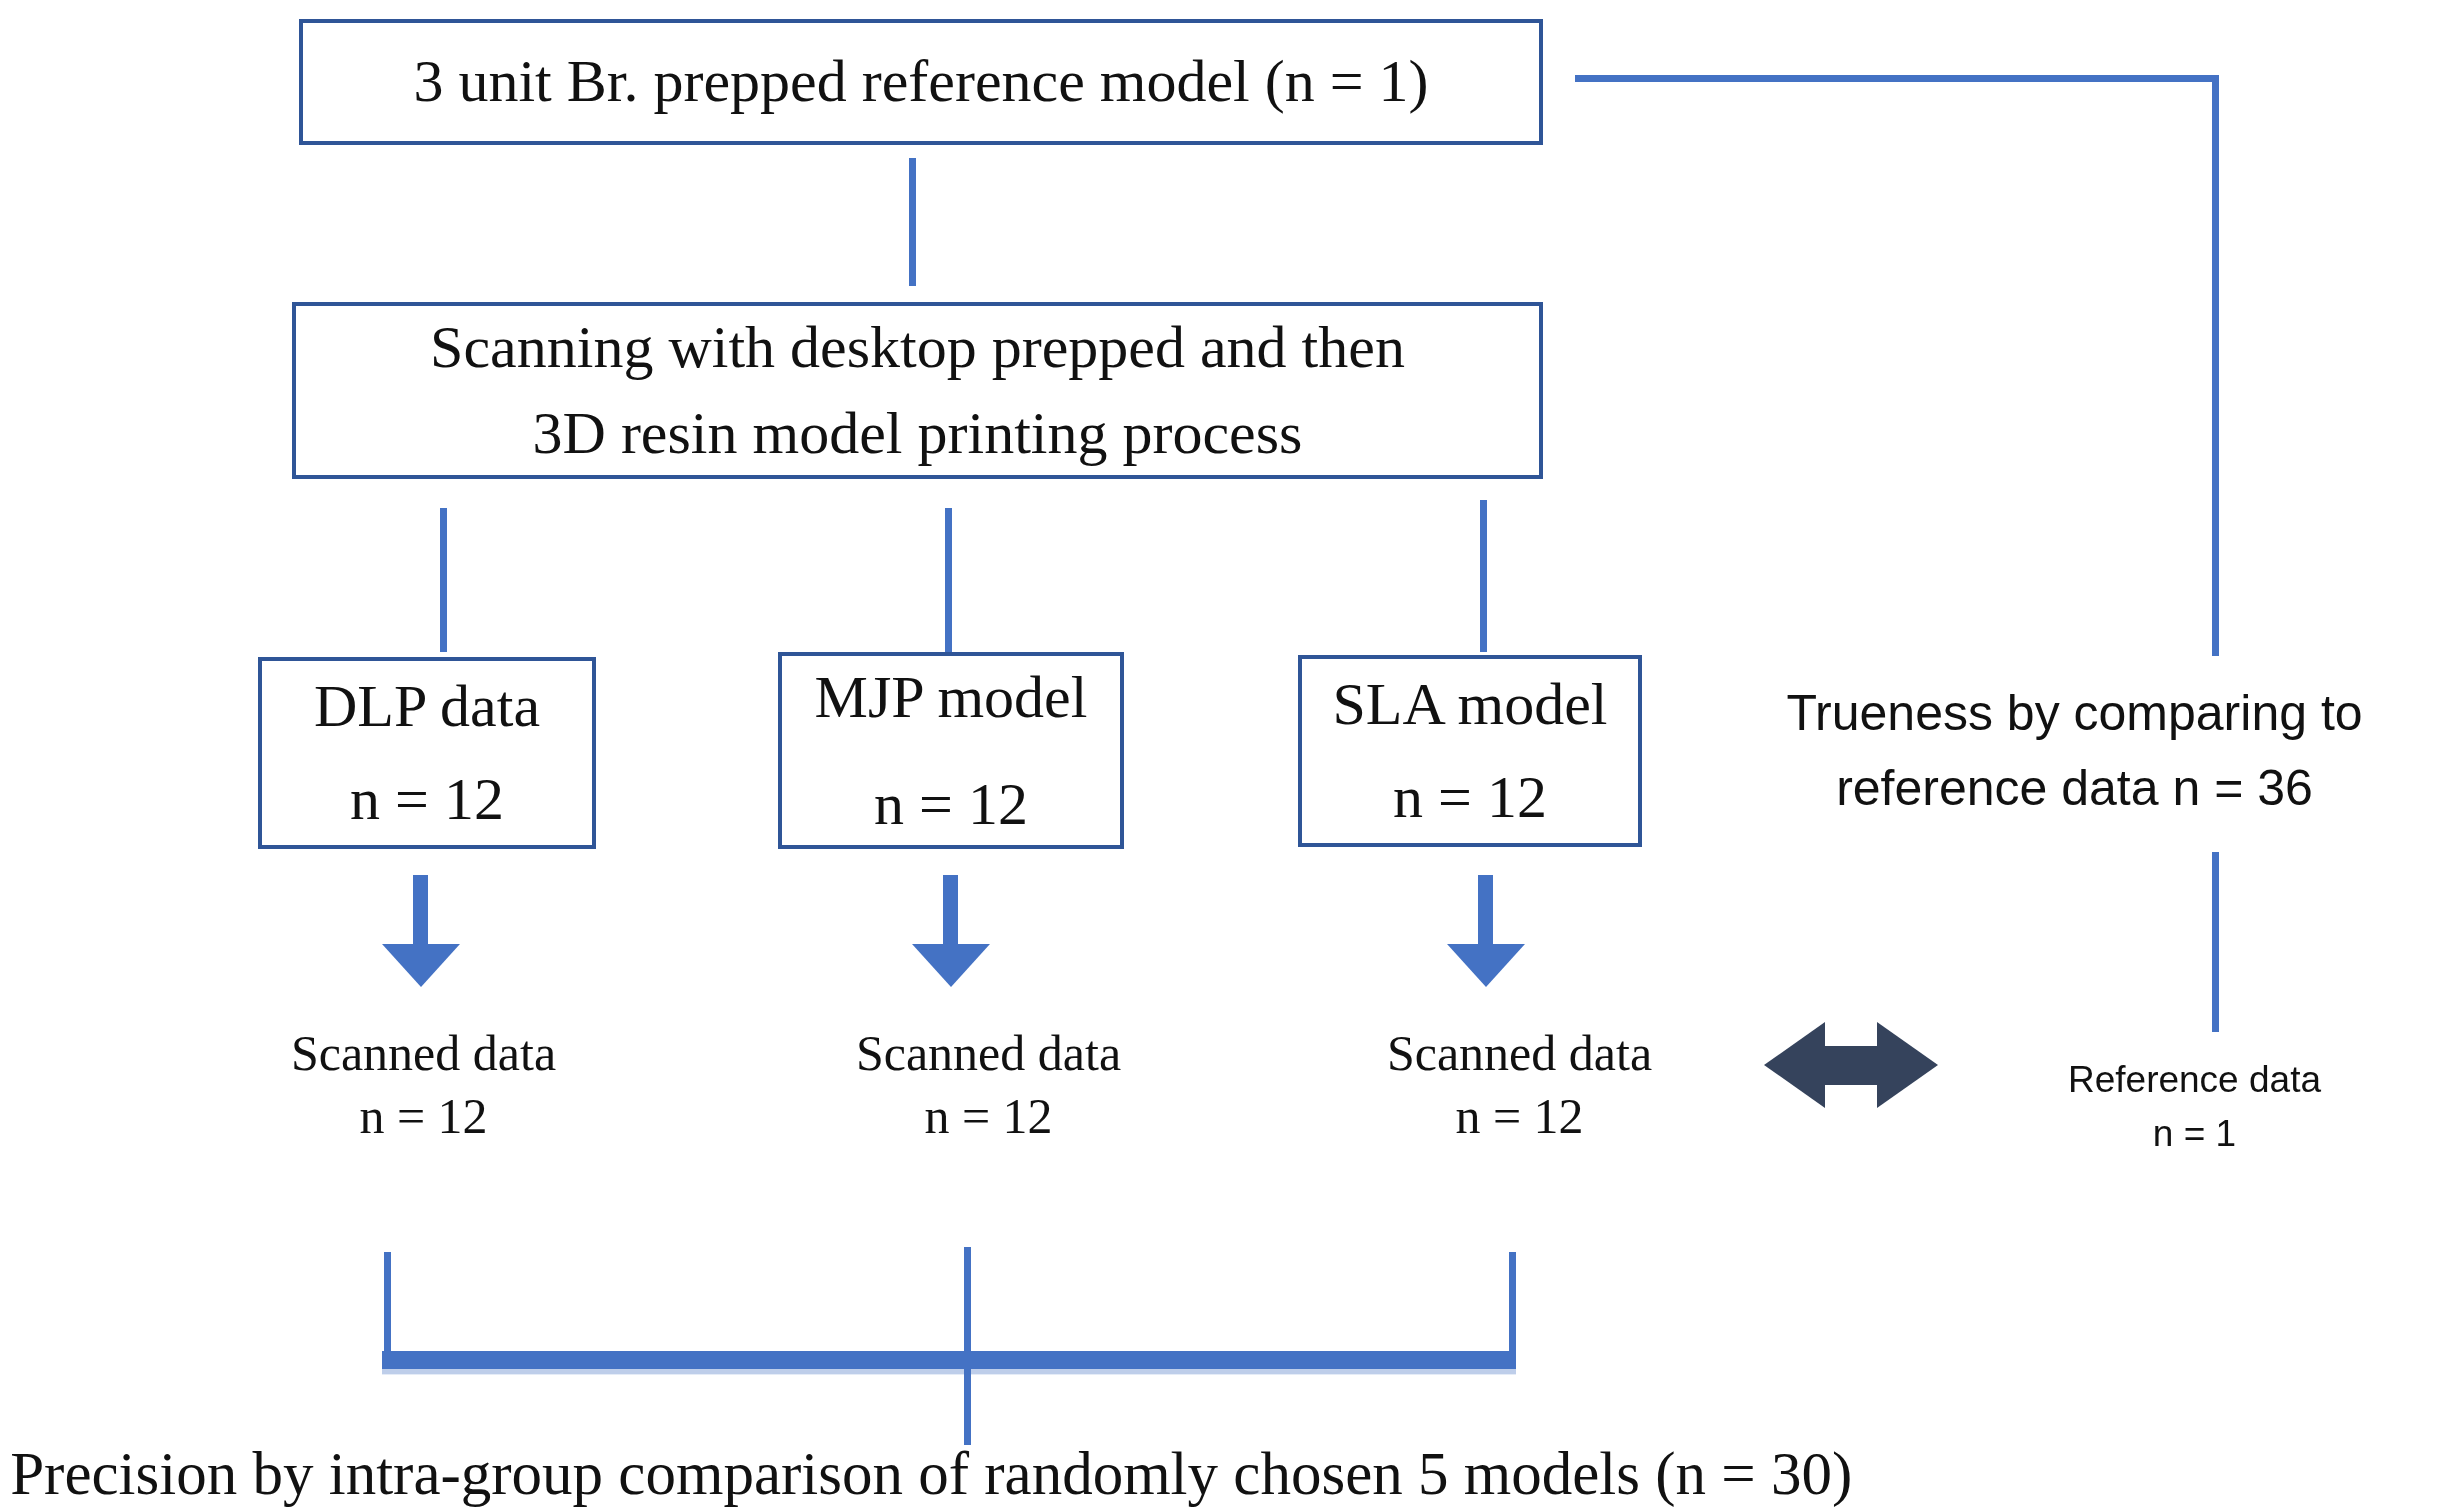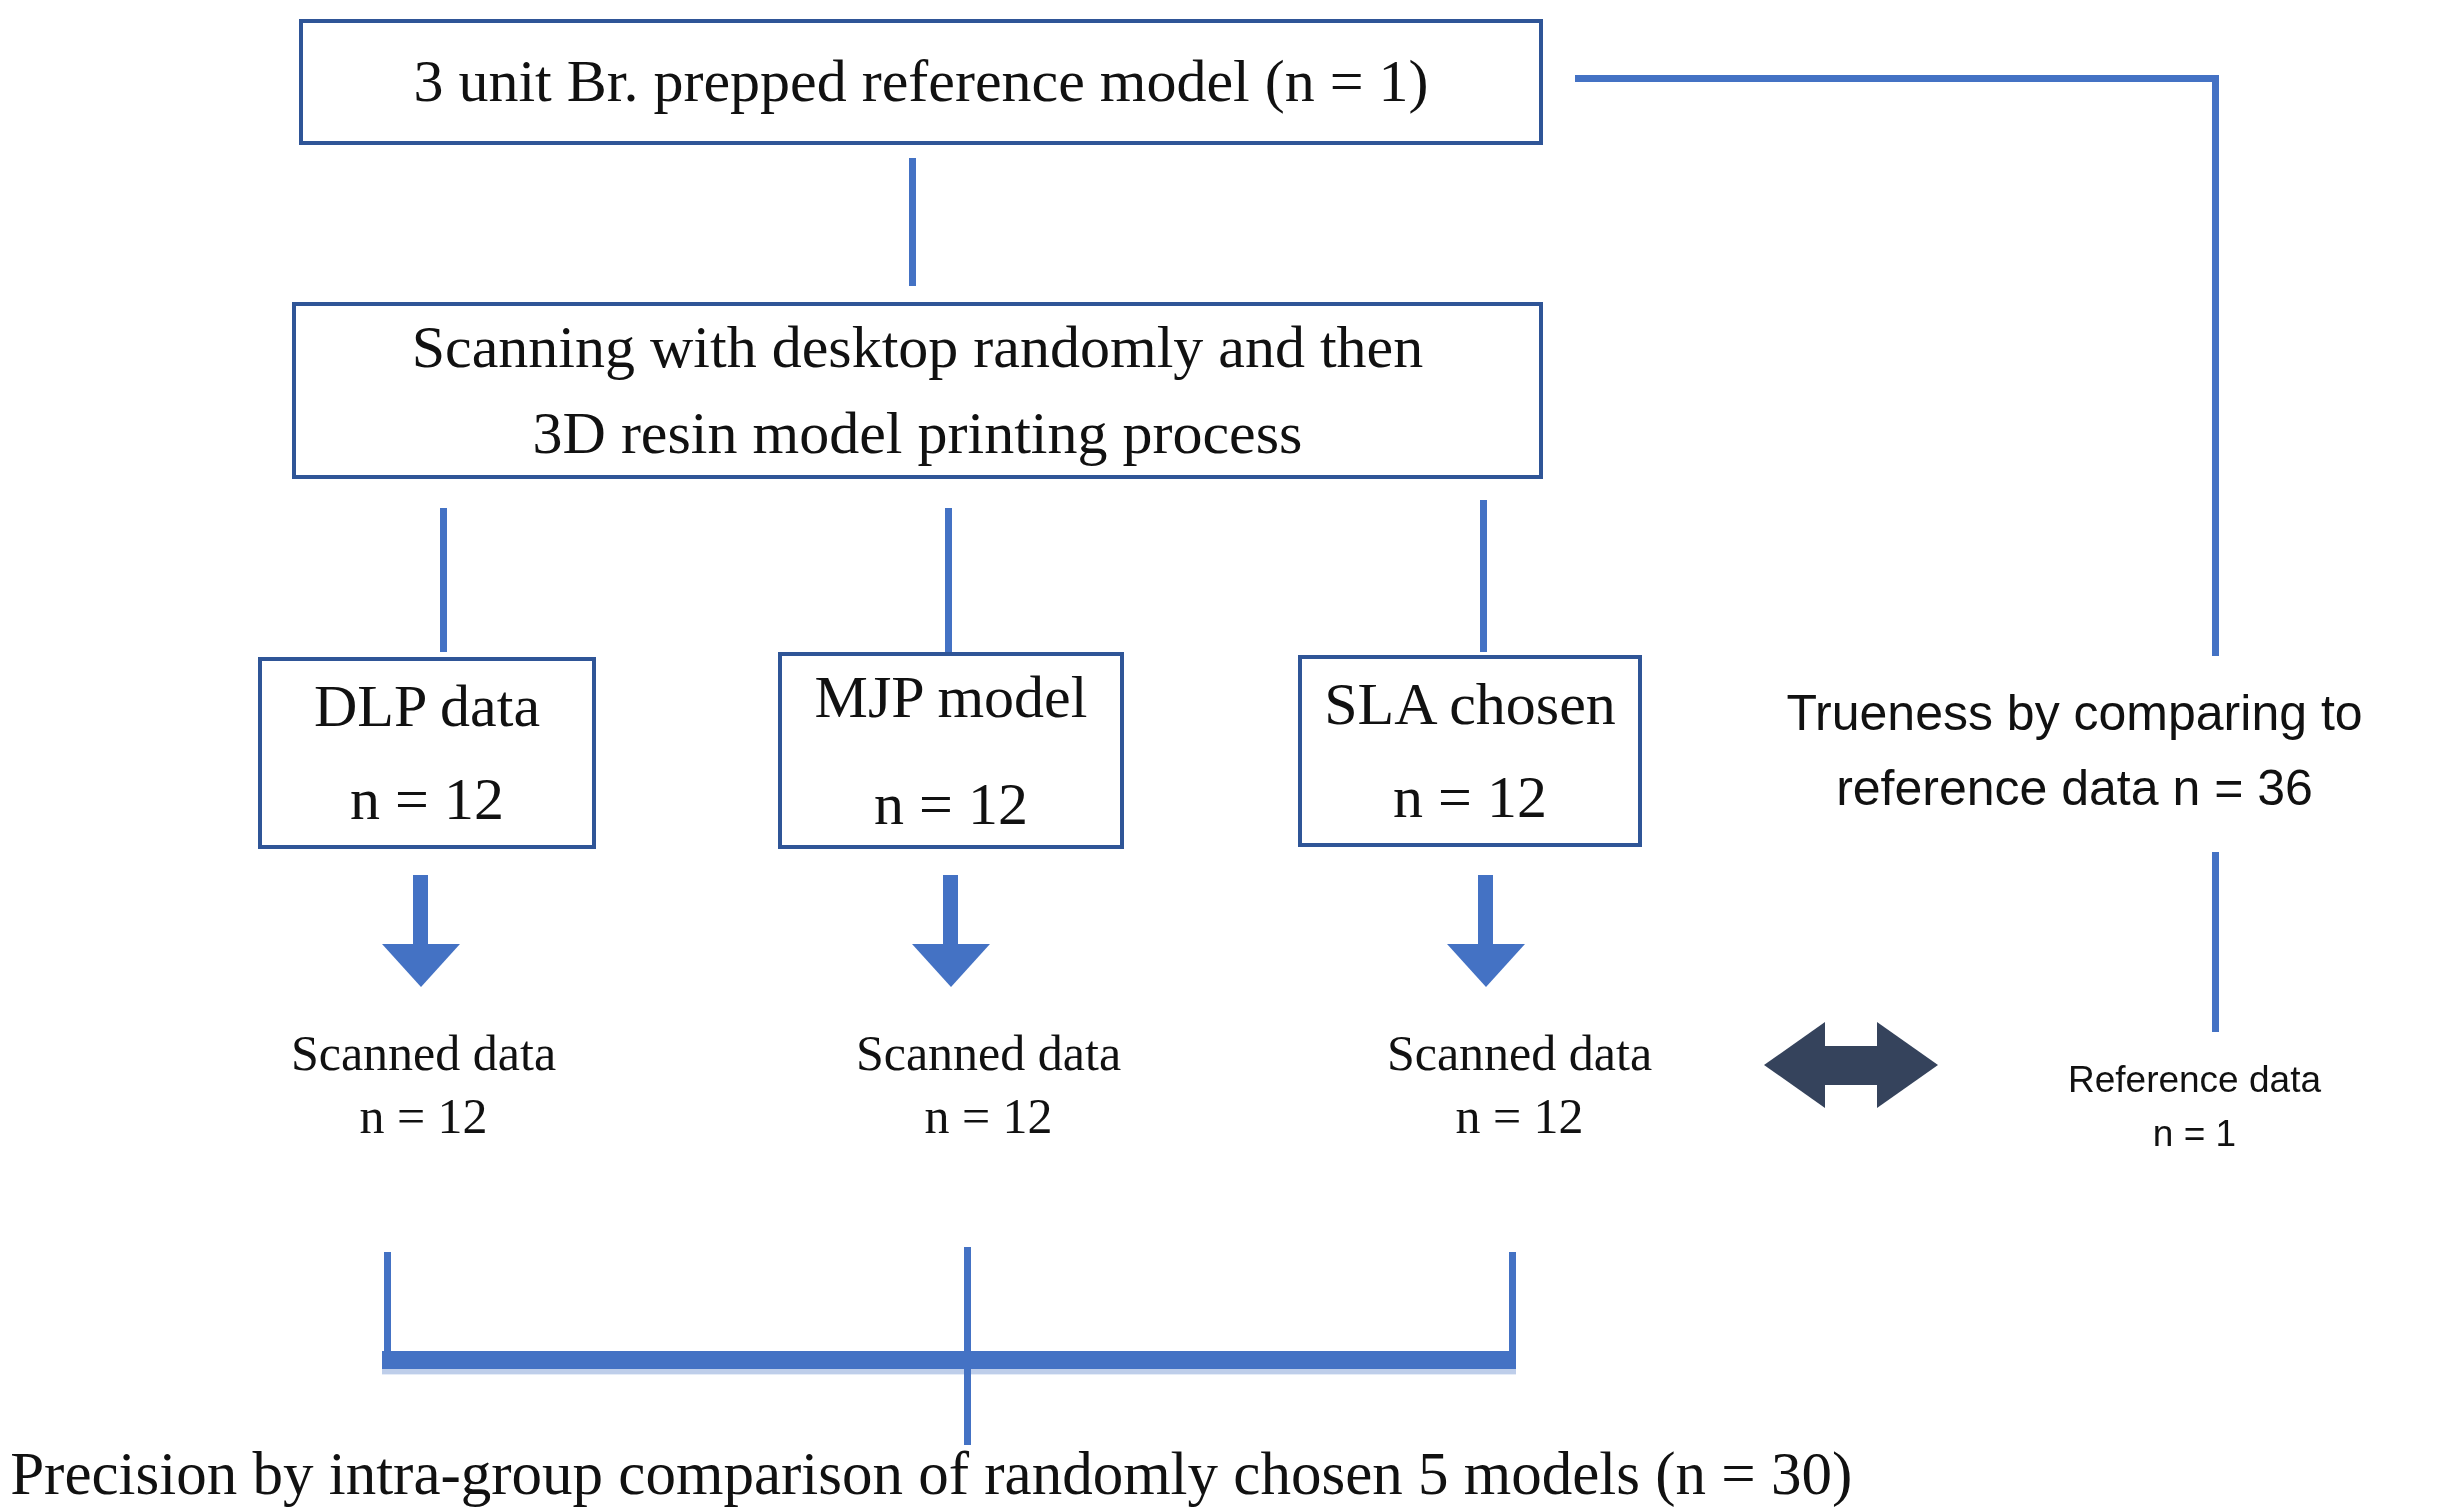--- a/index.html
+++ b/index.html
@@ -126,38 +126,38 @@
 
 <div class="canvas">
 
   <div class="fbox box-top">
     <span>3 unit Br. prepped reference model (n = 1)</span>
   </div>
 
   <div class="vline v-top-process"></div>
 
   <div class="fbox box-process">
-    <span>Scanning with desktop randomly and then</span>
+    <span>Scanning with desktop prepped and then</span>
     <span>3D resin model printing process</span>
   </div>
 
   <div class="vline v-drop-1"></div>
   <div class="vline v-drop-2"></div>
   <div class="vline v-drop-3"></div>
 
   <div class="fbox box-model box-dlp">
     <span>DLP data</span>
     <span>n = 12</span>
   </div>
   <div class="fbox box-model box-mjp">
     <span>MJP model</span>
     <span>n = 12</span>
   </div>
   <div class="fbox box-model box-sla">
-    <span>SLA chosen</span>
+    <span>SLA model</span>
     <span>n = 12</span>
   </div>
 
   <div class="down-arrow da-1">
     <div class="da-shaft"></div>
     <div class="da-head"></div>
   </div>
   <div class="down-arrow da-2">
     <div class="da-shaft"></div>
     <div class="da-head"></div>

